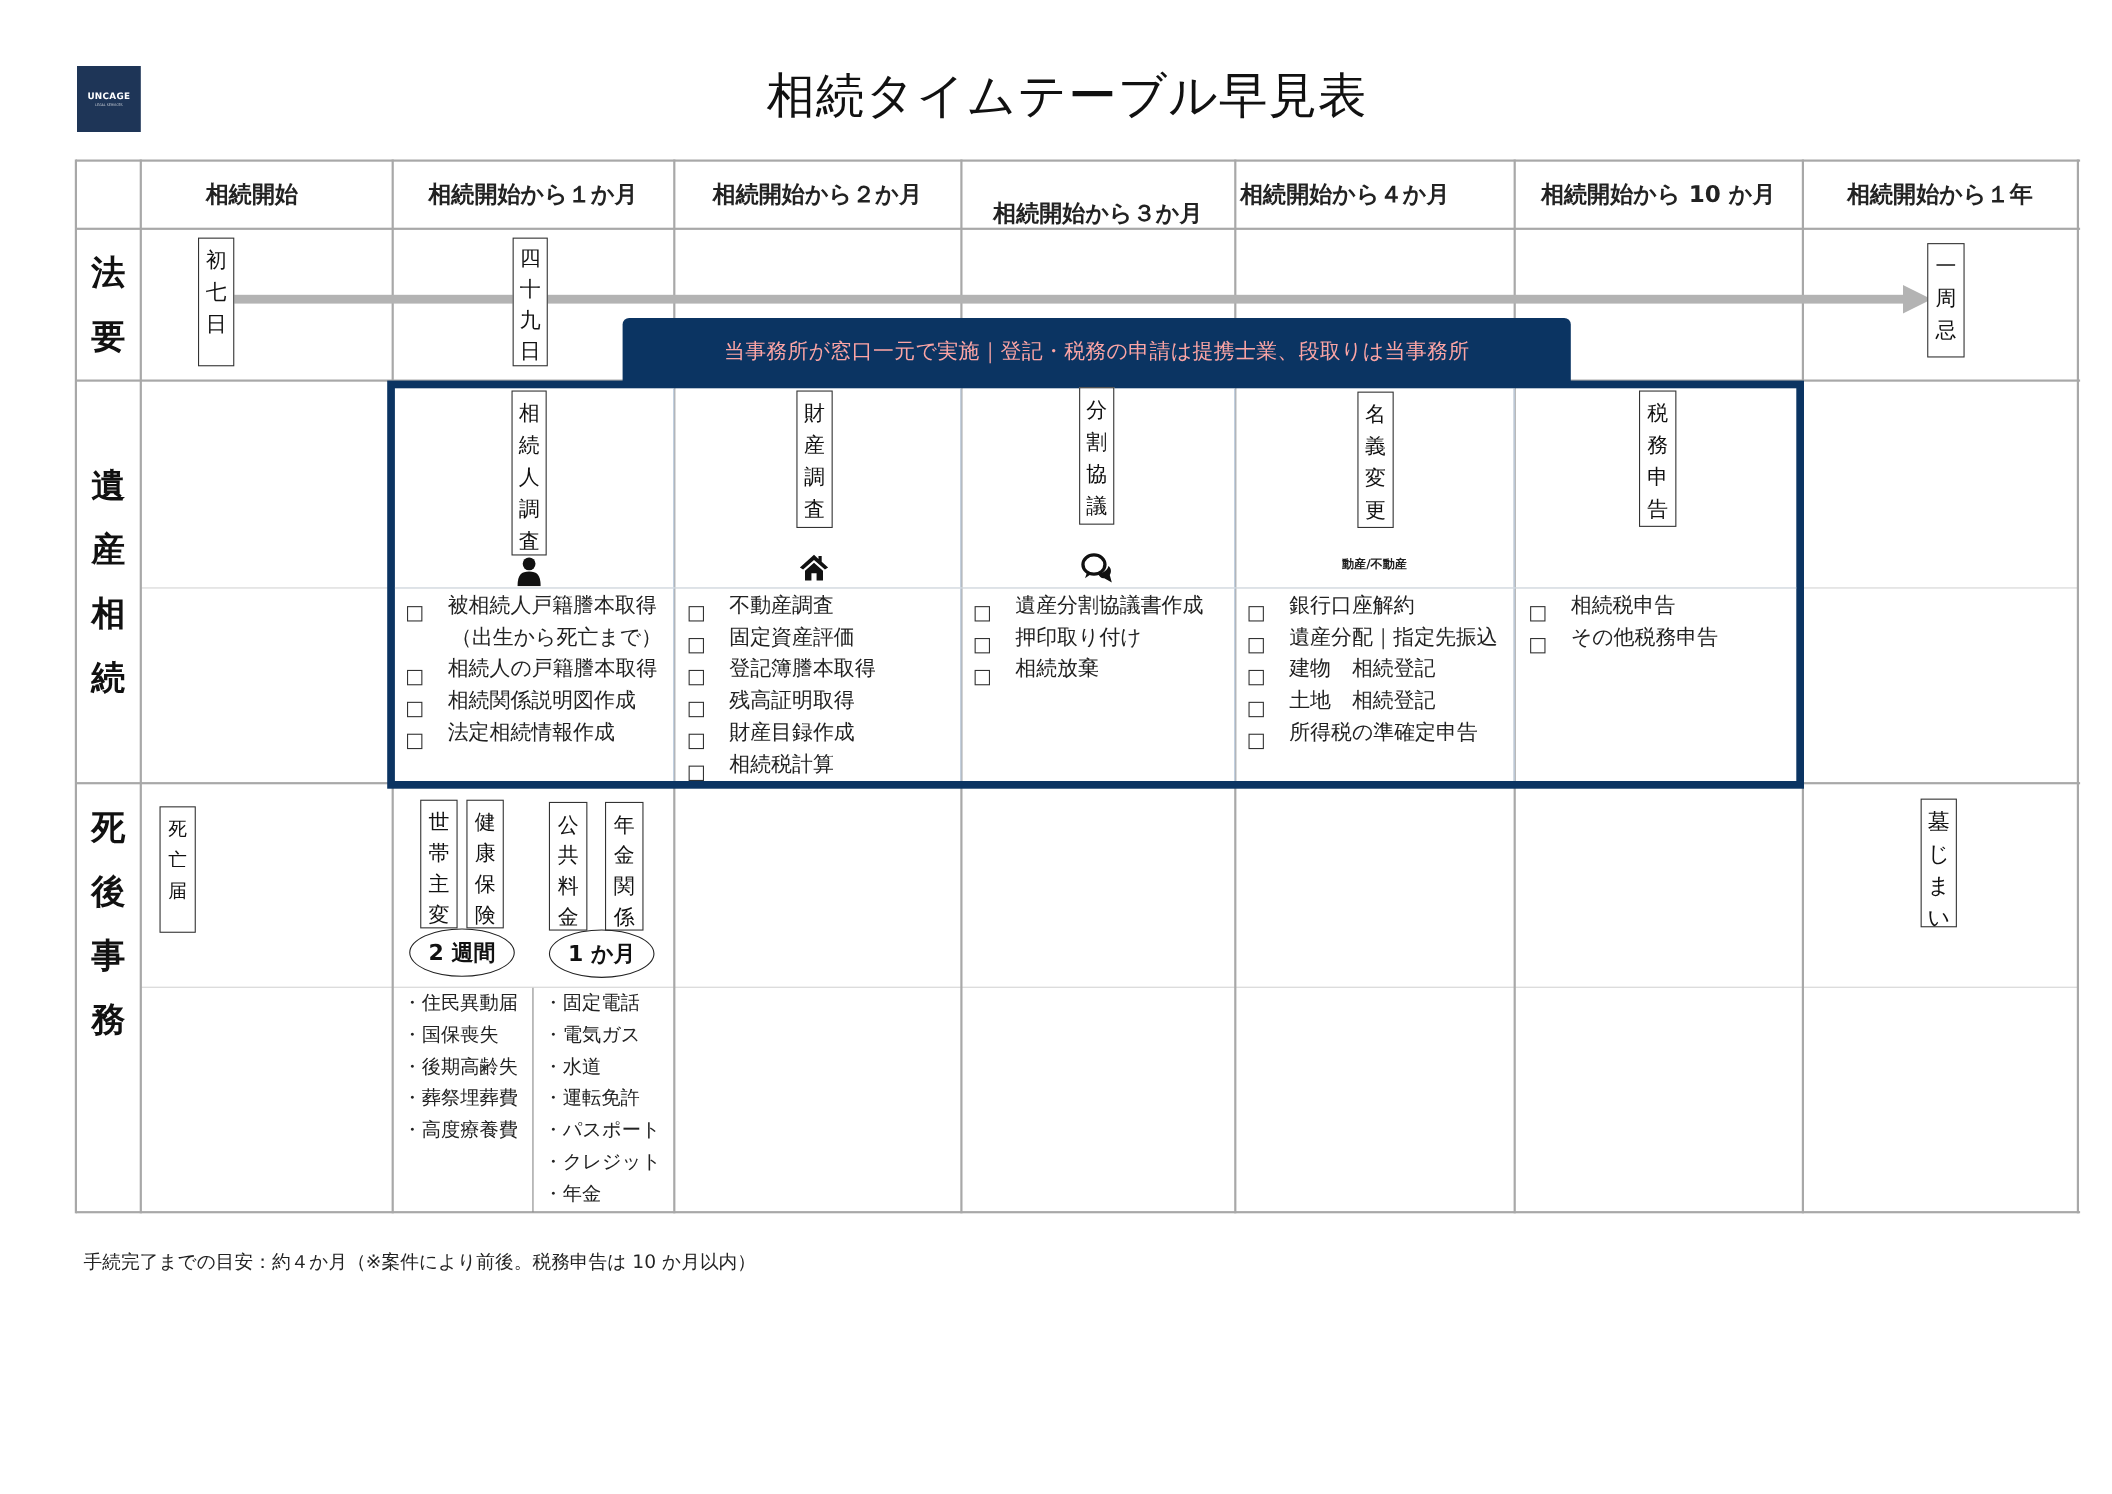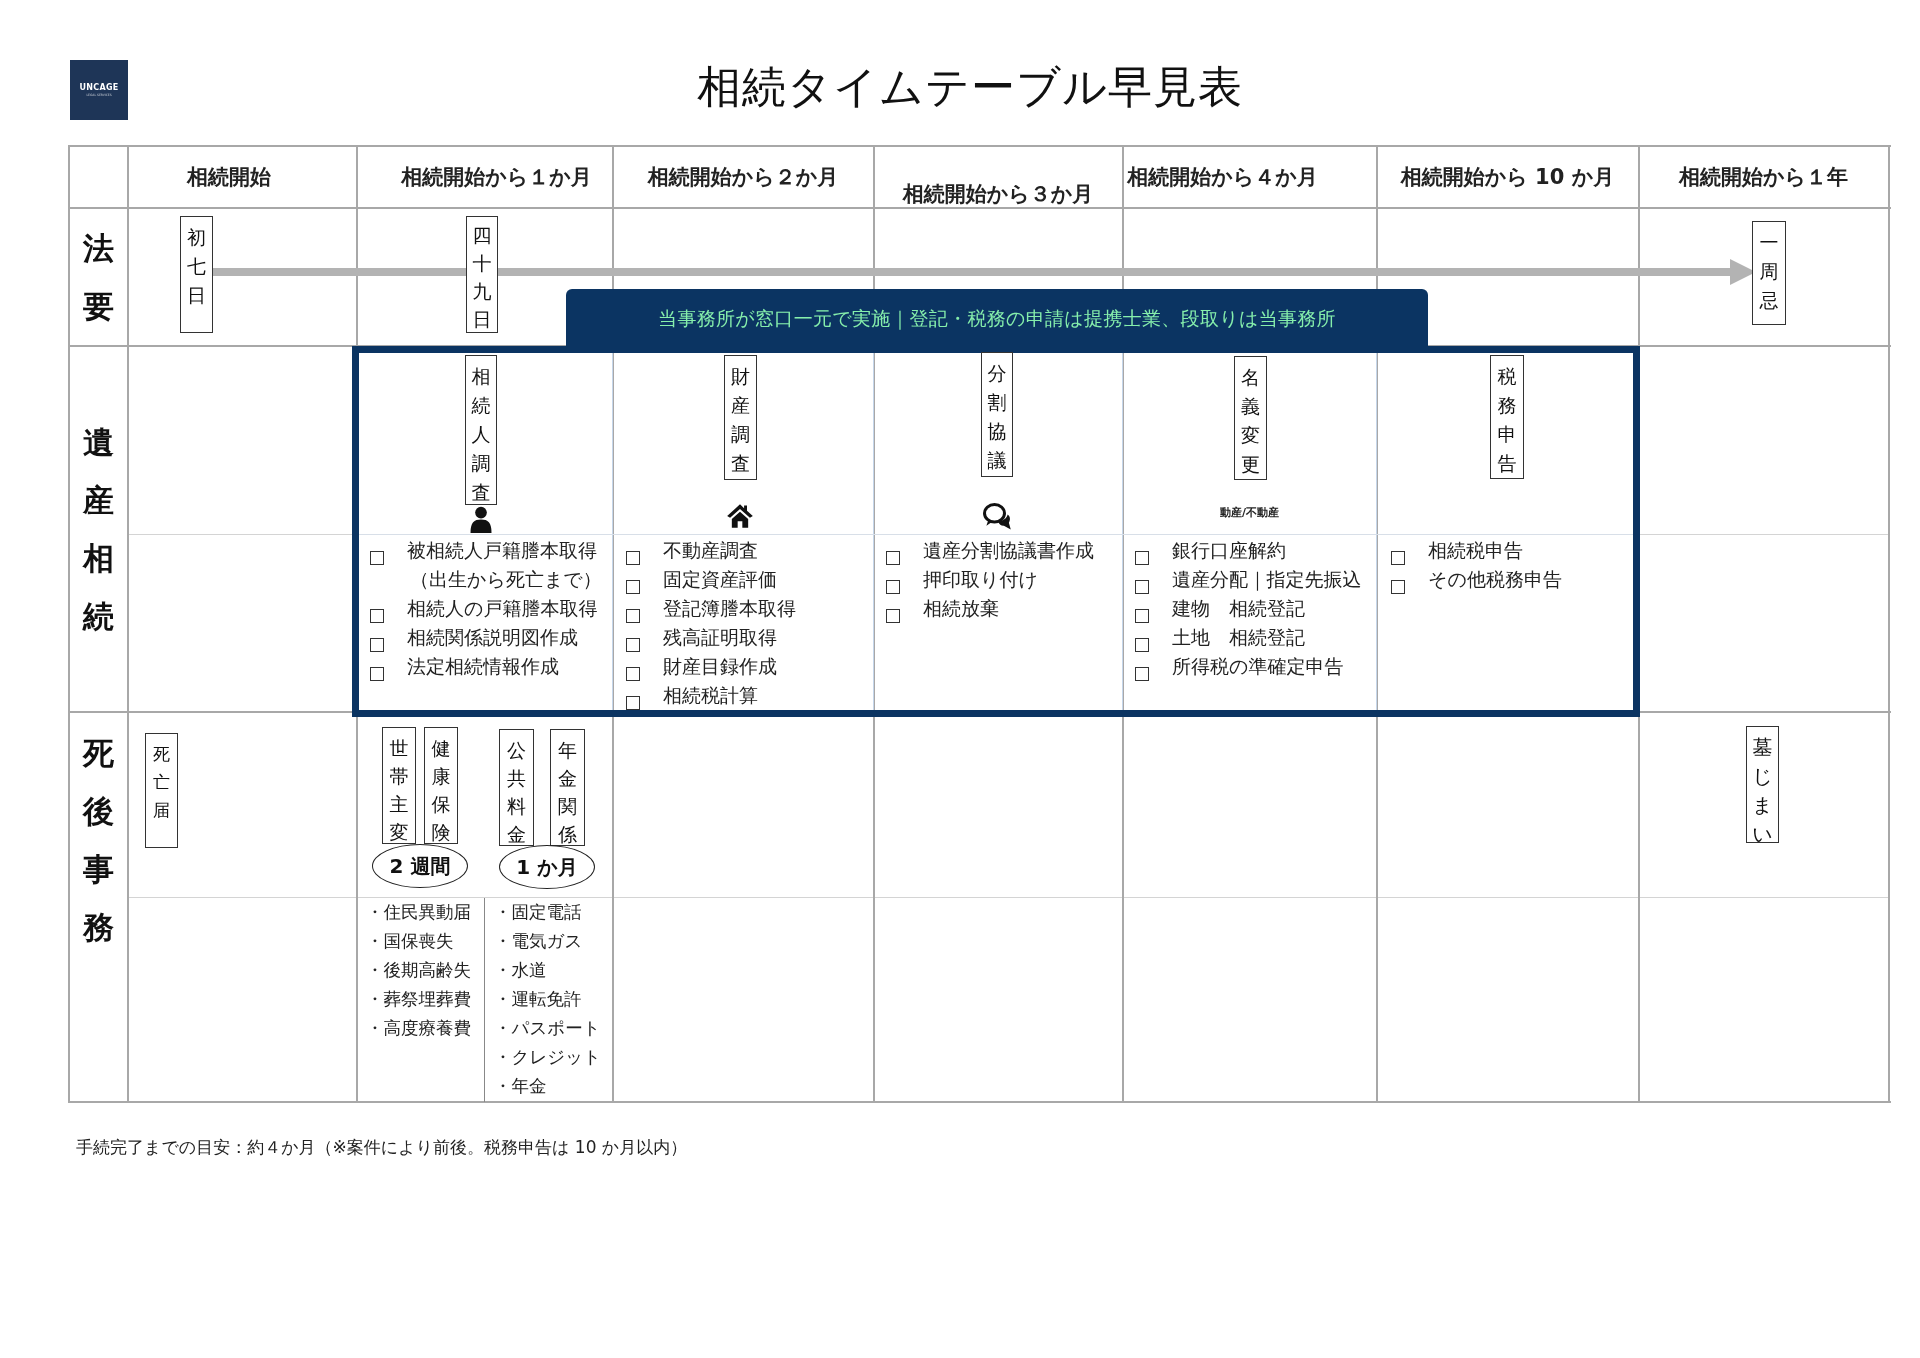--- a/index.html
+++ b/index.html
@@ -10,21 +10,21 @@
   .logo .s{font-size:3px;opacity:.7;margin-top:1px;}
   .title{left:0;width:1920px;top:58px;text-align:center;font-size:44px;letter-spacing:1px;padding-left:20px;box-sizing:border-box;}
   .hline{position:absolute;height:2px;background:#a8a8a8;}
   .vline{position:absolute;width:2px;background:#a8a8a8;}
   .sub{background:#d4d4d4;height:1px;}
   .colhead{position:absolute;top:146px;height:62px;display:flex;align-items:center;justify-content:center;font-size:21px;font-weight:bold;color:#222;}
   .rowhead{position:absolute;left:69px;width:59px;display:flex;flex-direction:column;align-items:center;justify-content:center;font-size:31px;font-weight:bold;line-height:58px;color:#111;}
   .vbox{position:absolute;border:1.5px solid #333;background:#fff;display:flex;flex-direction:column;align-items:center;justify-content:flex-start;padding-top:6px;box-sizing:border-box;font-size:19px;line-height:29px;}
   .arrowline{position:absolute;left:212px;top:268px;width:1528px;height:8px;background:#b3b3b3;}
   .arrowhead{position:absolute;left:1730px;top:259px;width:0;height:0;border-top:13px solid transparent;border-bottom:13px solid transparent;border-left:26px solid #b3b3b3;}
-  .banner{left:566px;top:289px;width:862px;height:60px;background:#0b3462;border-radius:6px 6px 0 0;color:#86efac;font-size:19px;display:flex;align-items:center;justify-content:center;letter-spacing:0.3px;}
+  .banner{left:566px;top:289px;width:862px;height:60px;background:#0b3462;border-radius:6px 6px 0 0;color:#fca5a5;font-size:19px;display:flex;align-items:center;justify-content:center;letter-spacing:0.3px;}
   .bluebox{left:352px;top:346px;width:1288px;height:371px;border:7px solid #0b3462;box-sizing:border-box;}
   .ivline{position:absolute;width:1px;background:#c5d6ea;}
   .ihline{position:absolute;height:1px;background:#d8dfe8;}
   .icon{position:absolute;width:30px;height:30px;}
   .note{position:absolute;font-size:11px;font-weight:bold;color:#222;}
   .list{position:absolute;font-size:19px;line-height:29px;color:#222;}
   .list .item{display:flex;white-space:nowrap;align-items:flex-end;}
   .list .cb{display:inline-block;width:14px;height:14px;border:1.5px solid #333;margin:7px 23px 0 2px;flex:none;box-sizing:border-box;}
   .list .cont{padding-left:42px;}
   .blist{position:absolute;font-size:17.5px;line-height:29px;color:#222;white-space:nowrap;}
@@ -55,21 +55,21 @@
   <div class="vline" style="left:612px;top:145px;height:958px;"></div>
   <div class="vline" style="left:873px;top:145px;height:958px;"></div>
   <div class="vline" style="left:1122px;top:145px;height:958px;"></div>
   <div class="vline" style="left:1376px;top:145px;height:958px;"></div>
   <div class="vline" style="left:1638px;top:145px;height:958px;"></div>
   <div class="vline" style="left:1888px;top:145px;height:958px;"></div>
   <div class="vline" style="left:484px;top:898px;height:204px;background:#888;width:1px;"></div>
 </div>
 
 <div class="colhead" style="left:115px;width:228px;">相続開始</div>
-<div class="colhead" style="left:357px;width:255px;padding-left:12px;">相続開始から１か月</div>
+<div class="colhead" style="left:357px;width:255px;">相続開始から１か月</div>
 <div class="colhead" style="left:613px;width:260px;">相続開始から２か月</div>
 <div class="colhead" style="left:874px;width:248px;margin-top:17px;">相続開始から３か月</div>
 <div class="colhead" style="left:1096px;width:253px;">相続開始から４か月</div>
 <div class="colhead" style="left:1377px;width:261px;">相続開始から 10 か月</div>
 <div class="colhead" style="left:1639px;width:249px;">相続開始から１年</div>
 
 <div class="rowhead" style="top:208px;height:137px;">
   <span>法</span>
   <span>要</span>
 </div>

